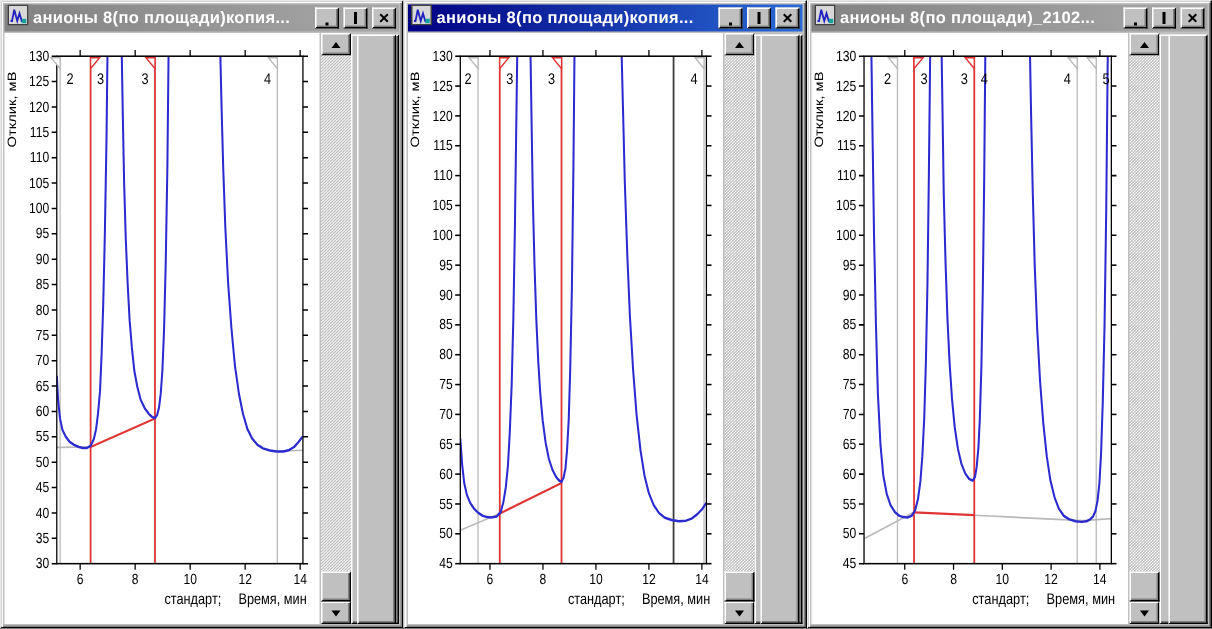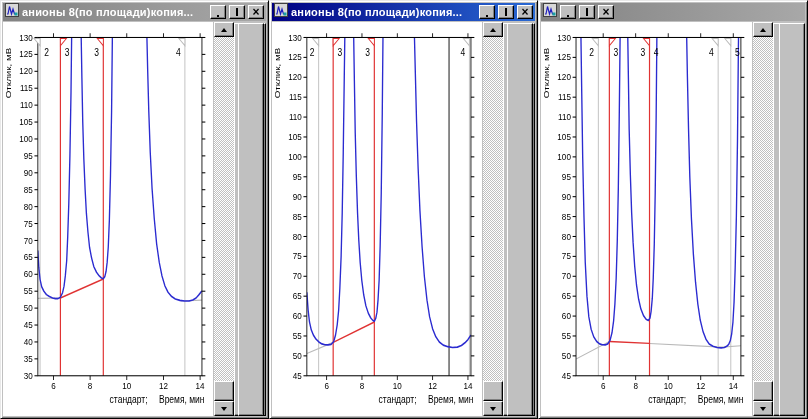--- a/index.html
+++ b/index.html
@@ -356,20 +356,21 @@
         </div>
       </div>
     </div>
     <div class="win" style="left: 538px; width: 270px;">
       <div class="titlebar inactive">
         <span><svg width="14" height="14" viewBox="0 0 14 14">
             <rect x="0.5" y="0.5" width="13" height="13" fill="#d8d8d8" stroke="#404040"></rect>
             <polyline points="2,11 3,11 4.5,3.5 6.5,11 8,6 9.5,11 12,11" fill="none" stroke="#2020c0" stroke-width="1.2"></polyline>
             <rect x="9.5" y="9.5" width="3" height="3" fill="#18a0a0"></rect>
           </svg></span>
+        <span class="ttl">анионы 8(по площади)_2102...</span>
         <button class="tbtn">
           <span class="g-min"></span>
         </button>
         <button class="tbtn">
           <span class="g-max"></span>
         </button>
         <button class="tbtn">
           <span class="g-cls">×</span>
         </button>
       </div>

